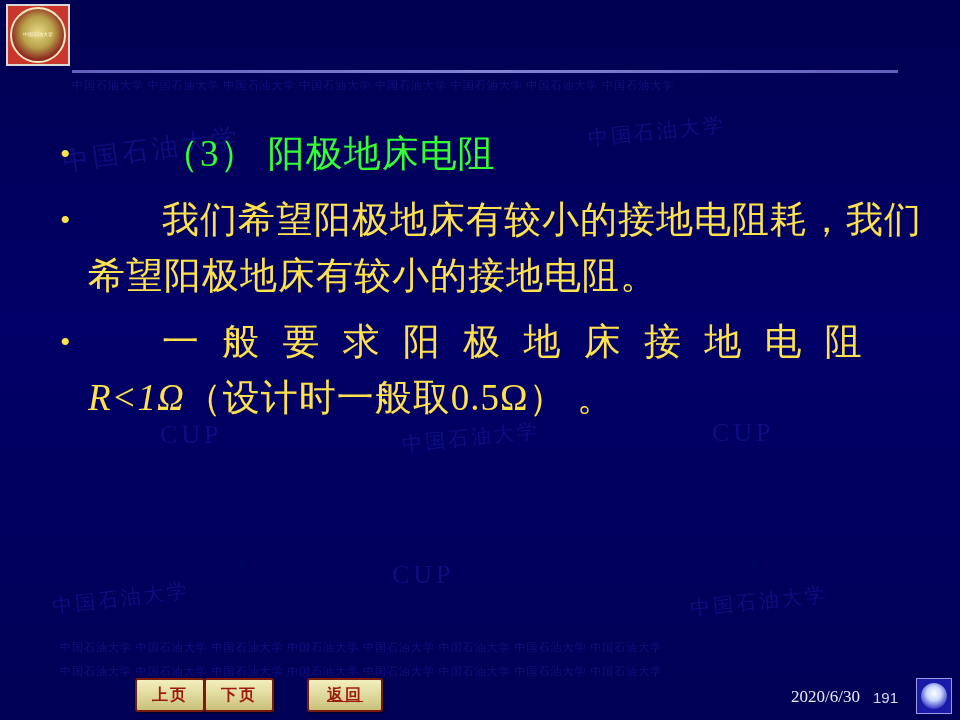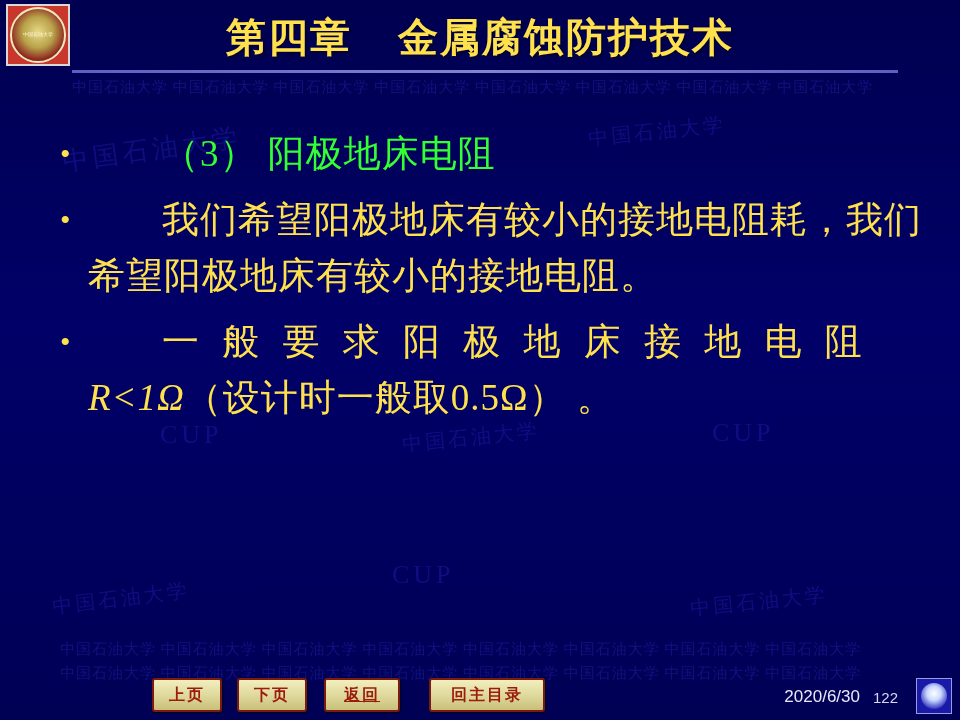--- a/index.html
+++ b/index.html
@@ -30,21 +30,21 @@
   .wm {
     position: absolute;
     color: #1b1ba0;
     opacity: 0.55;
     font-family: "Liberation Serif", serif;
     white-space: nowrap;
     user-select: none;
   }
   .wm.big { font-size: 26px; letter-spacing: 4px; }
   .wm.mid { font-size: 20px; letter-spacing: 3px; }
-  .wm.tiny { font-size: 15px; letter-spacing: 1px; color: #20209f; }
+  .wm.tiny { font-size: 11px; letter-spacing: 1px; color: #20209f; }
 
   
   .logo {
     position: absolute;
     left: 6px;
     top: 4px;
     width: 64px;
     height: 62px;
     background: #c9362b;
     border: 2px solid #d8d8d8;
@@ -145,34 +145,33 @@
     border-radius: 3px;
     color: #9b1b0f;
     font-size: 16px;
     font-weight: bold;
     display: flex;
     align-items: center;
     justify-content: center;
     letter-spacing: 2px;
     box-shadow: 1px 1px 2px #000022;
     font-family: "Liberation Serif", serif;
-    margin-left: 17px;
   }
   #btn-prev { left: 135px; width: 66px; }
-  #btn-next { left: 220px; width: 66px; }
+  #btn-next { left: 204px; width: 66px; }
   #btn-back { left: 307px; width: 72px; text-decoration: underline; }
   #btn-menu { left: 412px; width: 112px; }
 
   .date {
     position: absolute;
     right: 100px;
     bottom: 13px;
     color: #e8e8f4;
     font-size: 17px;
-    font-family: Liberation Sans, sans-serif;
+    font-family: Liberation Serif, serif;
   }
   .pageno {
     position: absolute;
     right: 62px;
     bottom: 14px;
     color: #d8d8ea;
     font-size: 15px;
     font-family: "Liberation Sans", sans-serif;
   }
   .cornerlogo {
@@ -212,23 +211,20 @@
     <div class="wm tiny" style="left:60px; top:640px;">中国石油大学 中国石油大学 中国石油大学 中国石油大学 中国石油大学 中国石油大学 中国石油大学 中国石油大学</div>
     <div class="wm tiny" style="left:60px; top:664px;">中国石油大学 中国石油大学 中国石油大学 中国石油大学 中国石油大学 中国石油大学 中国石油大学 中国石油大学</div>
   </div>
 
   <div class="logo">
     <div class="ring">
       <span>中国石油大学</span>
     </div>
   </div>
 
-  <div class="header">
-    <span>第四章</span><span class="gap"></span><span>金属腐蚀防护技术</span>
-  </div>
   <div class="rule"></div>
 
   <div class="body">
 
     <div class="bul">
       <div class="dot">•</div>
       <div class="txt">
         <span class="green indent"></span><span class="green">（3） 阳极地床电阻</span>
       </div>
     </div>
@@ -246,21 +242,20 @@
         <span class="indent"></span><span class="sp">一 般 要 求 阳 极 地 床 接 地 电 阻 </span><span class="ital">R&lt;1Ω</span><span>（设计时一般取0.5Ω） 。</span>
       </div>
     </div>
 
   </div>
 
   <div class="bottombar">
     <div class="navbtn" id="btn-prev">上页</div>
     <div class="navbtn" id="btn-next">下页</div>
     <div class="navbtn" id="btn-back">返回</div>
-    <div class="navbtn" id="btn-menu">回主目录</div>
     <div class="date">2020/6/30</div>
-    <div class="pageno">122</div>
+    <div class="pageno">191</div>
     <div class="cornerlogo">
       <div class="inner"></div>
     </div>
   </div>
 
 </div>
 
 </body></html>

